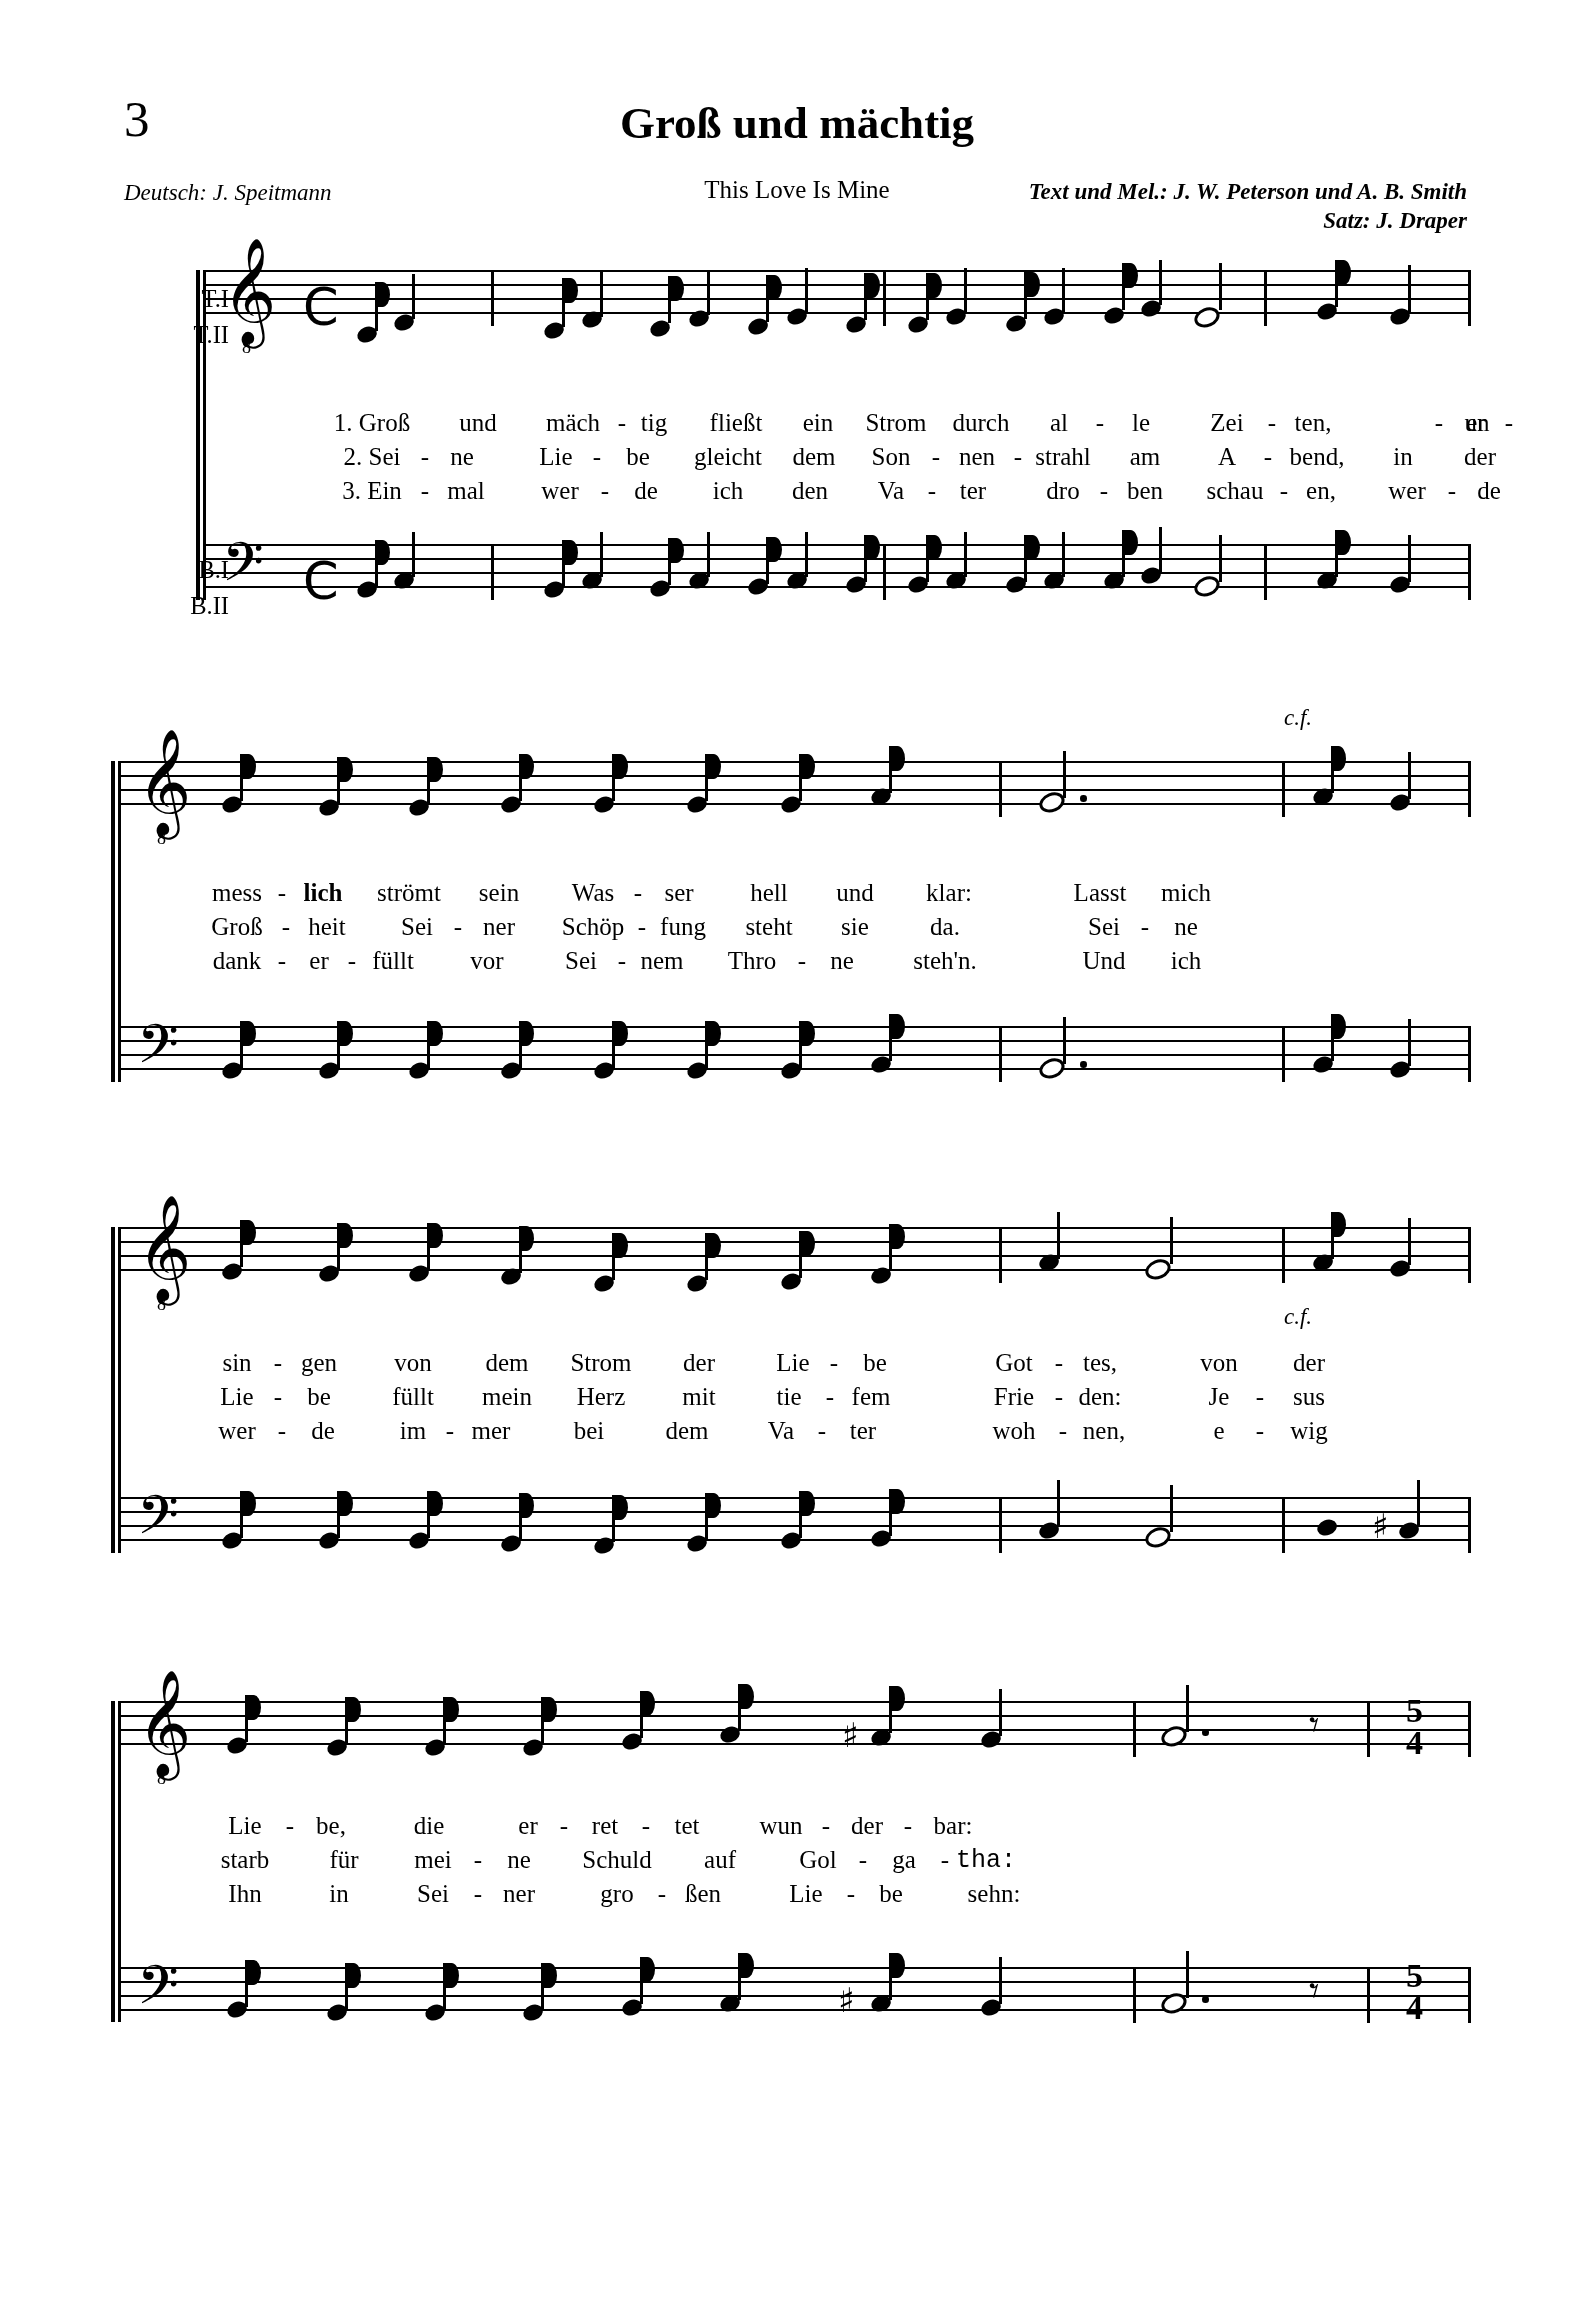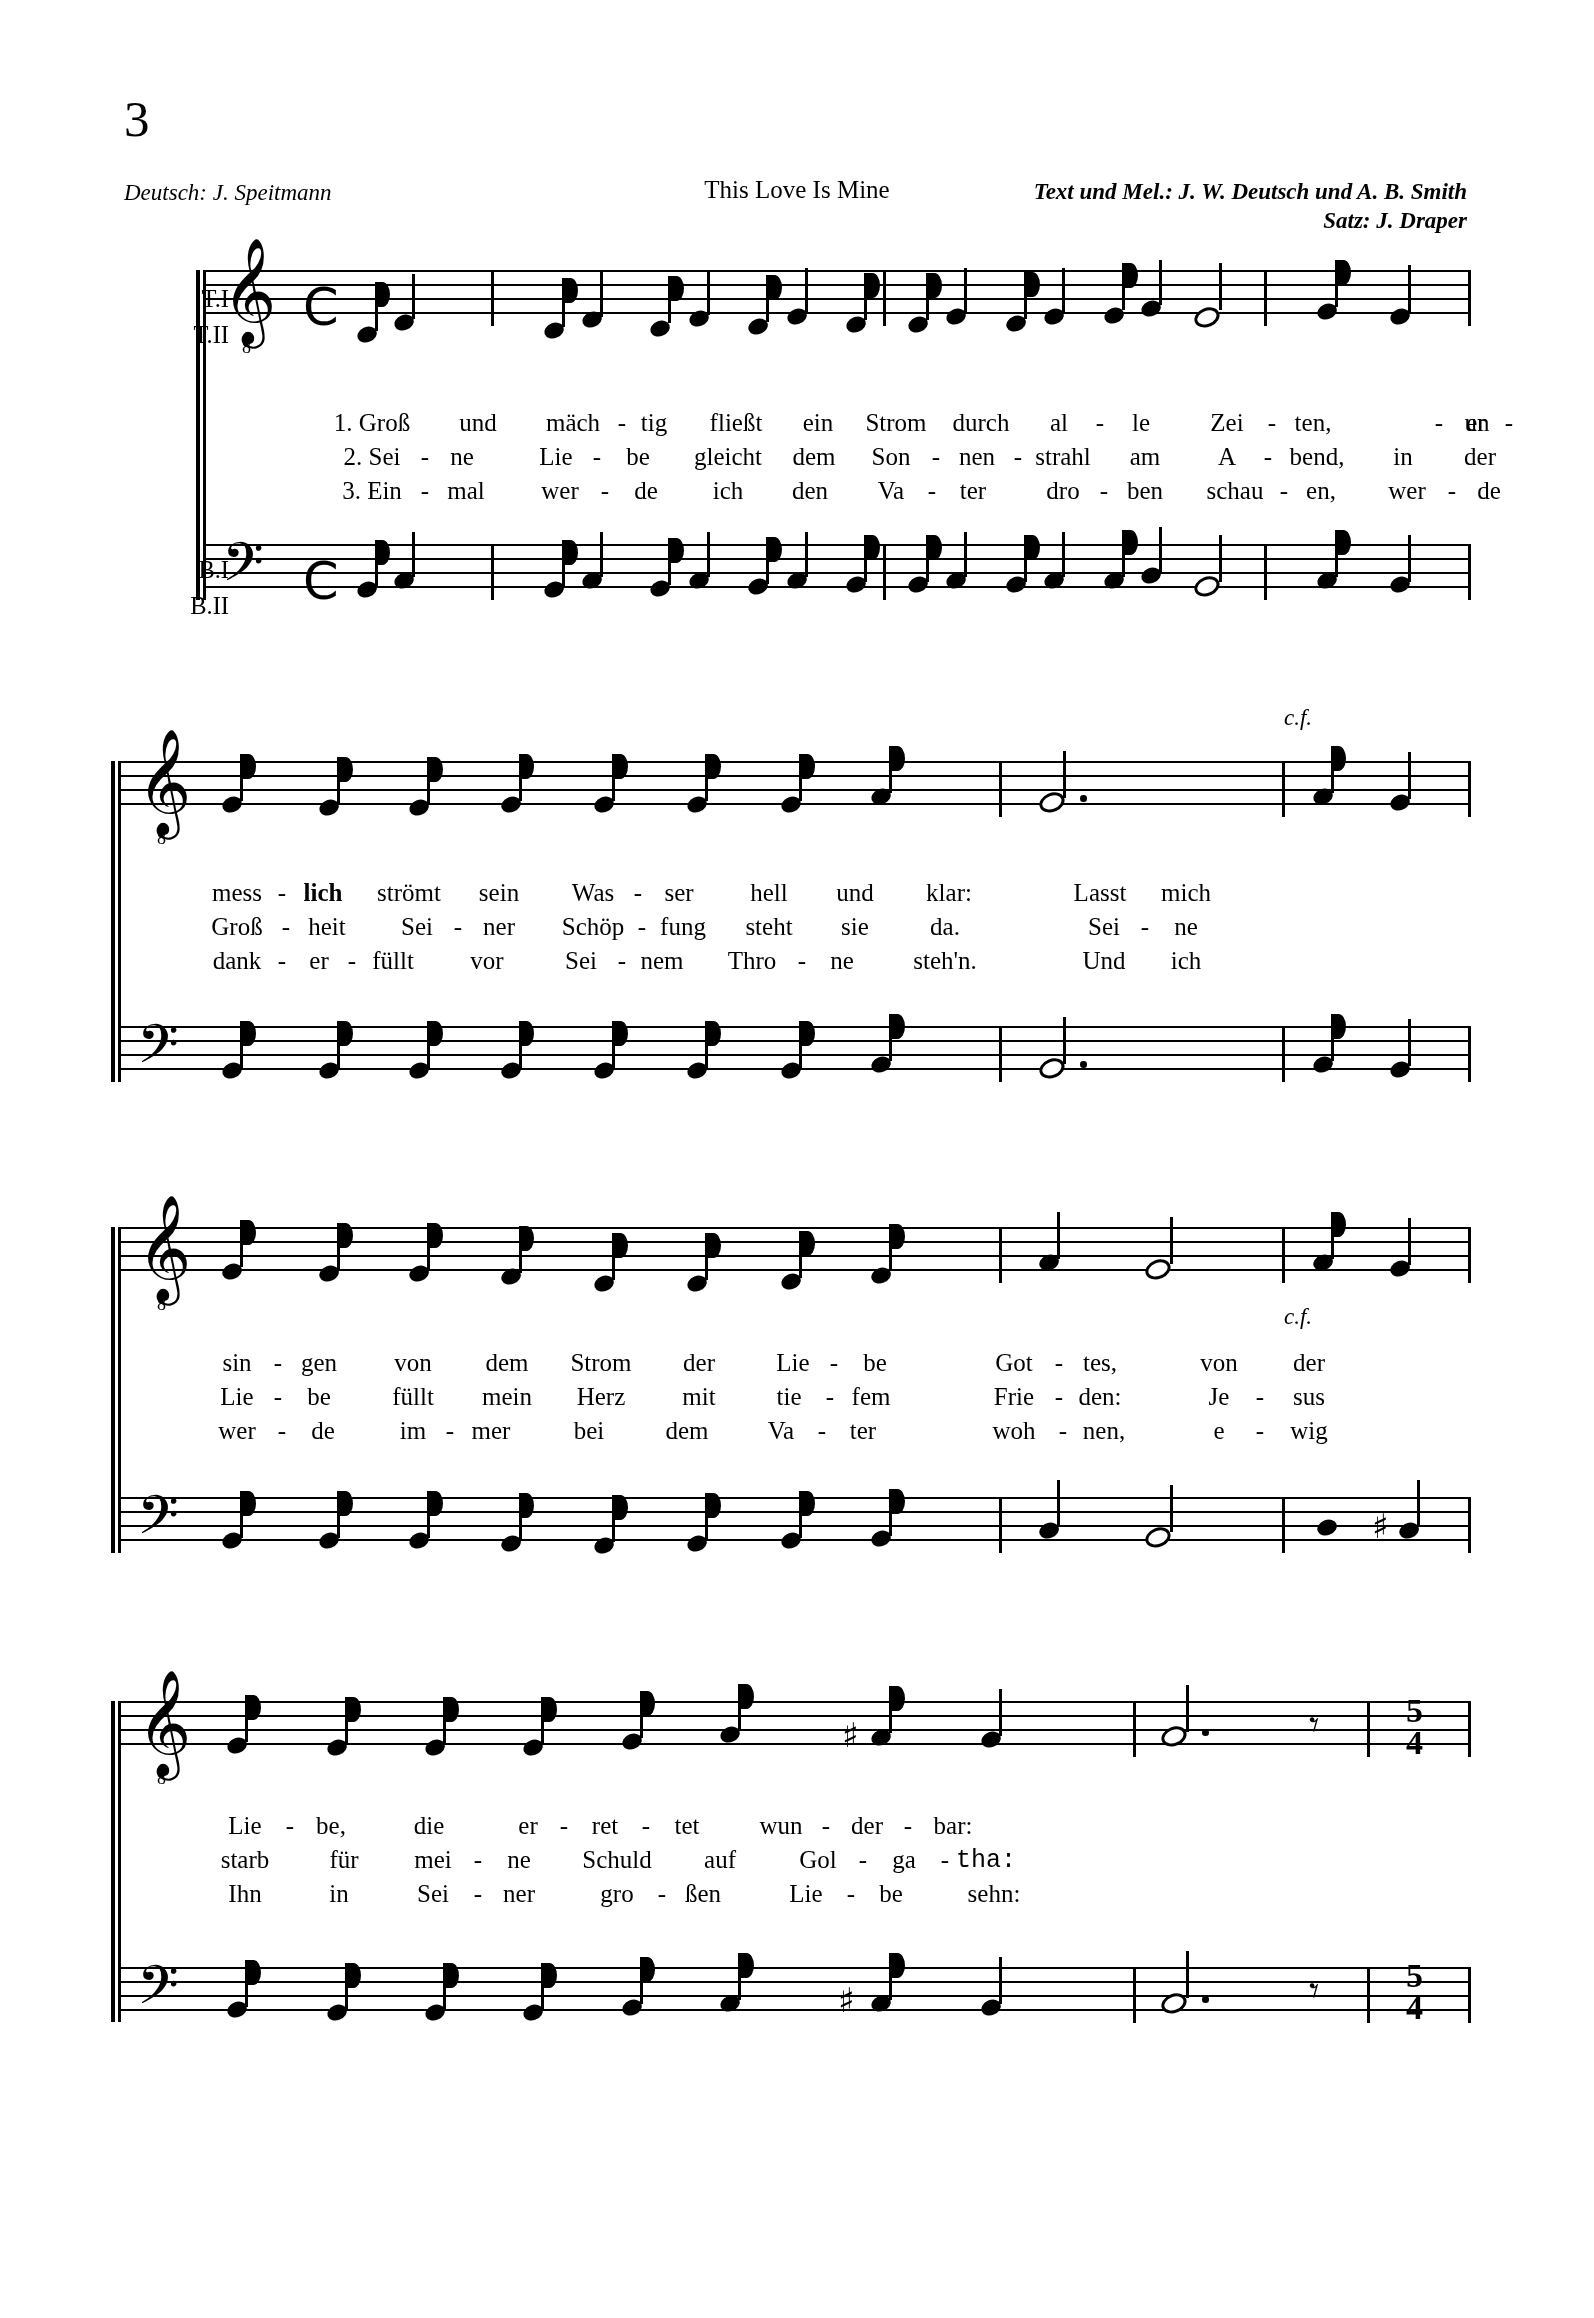--- a/index.html
+++ b/index.html
@@ -178,24 +178,25 @@
     transform:translateX(-50%);
     font-size:25px;
   }
 </style>
 </head>
 <body>
 
 <div class="page">
 
   <div class="hymn-number">3</div>
+  <div class="title">Groß und mächtig</div>
   <div class="subtitle">This Love Is Mine</div>
   <div class="credit-left">Deutsch: J. Speitmann</div>
   <div class="credit-right">
-    <div>Text und Mel.: J. W. Deutsch und A. B. Smith</div>
+    <div>Text und Mel.: J. W. Peterson und A. B. Smith</div>
     <div>Satz: J. Draper</div>
   </div>
 
   <div class="system" style="top:0;left:0;width:1594px;height:409px;">
 
     <div class="staff-label" style="left:123px;top:285px;">T.I</div>
     <div class="staff-label" style="left:123px;top:321px;">T.II</div>
     <div class="staff-label" style="left:123px;top:556px;">B.I</div>
     <div class="staff-label" style="left:123px;top:592px;">B.II</div>
 

